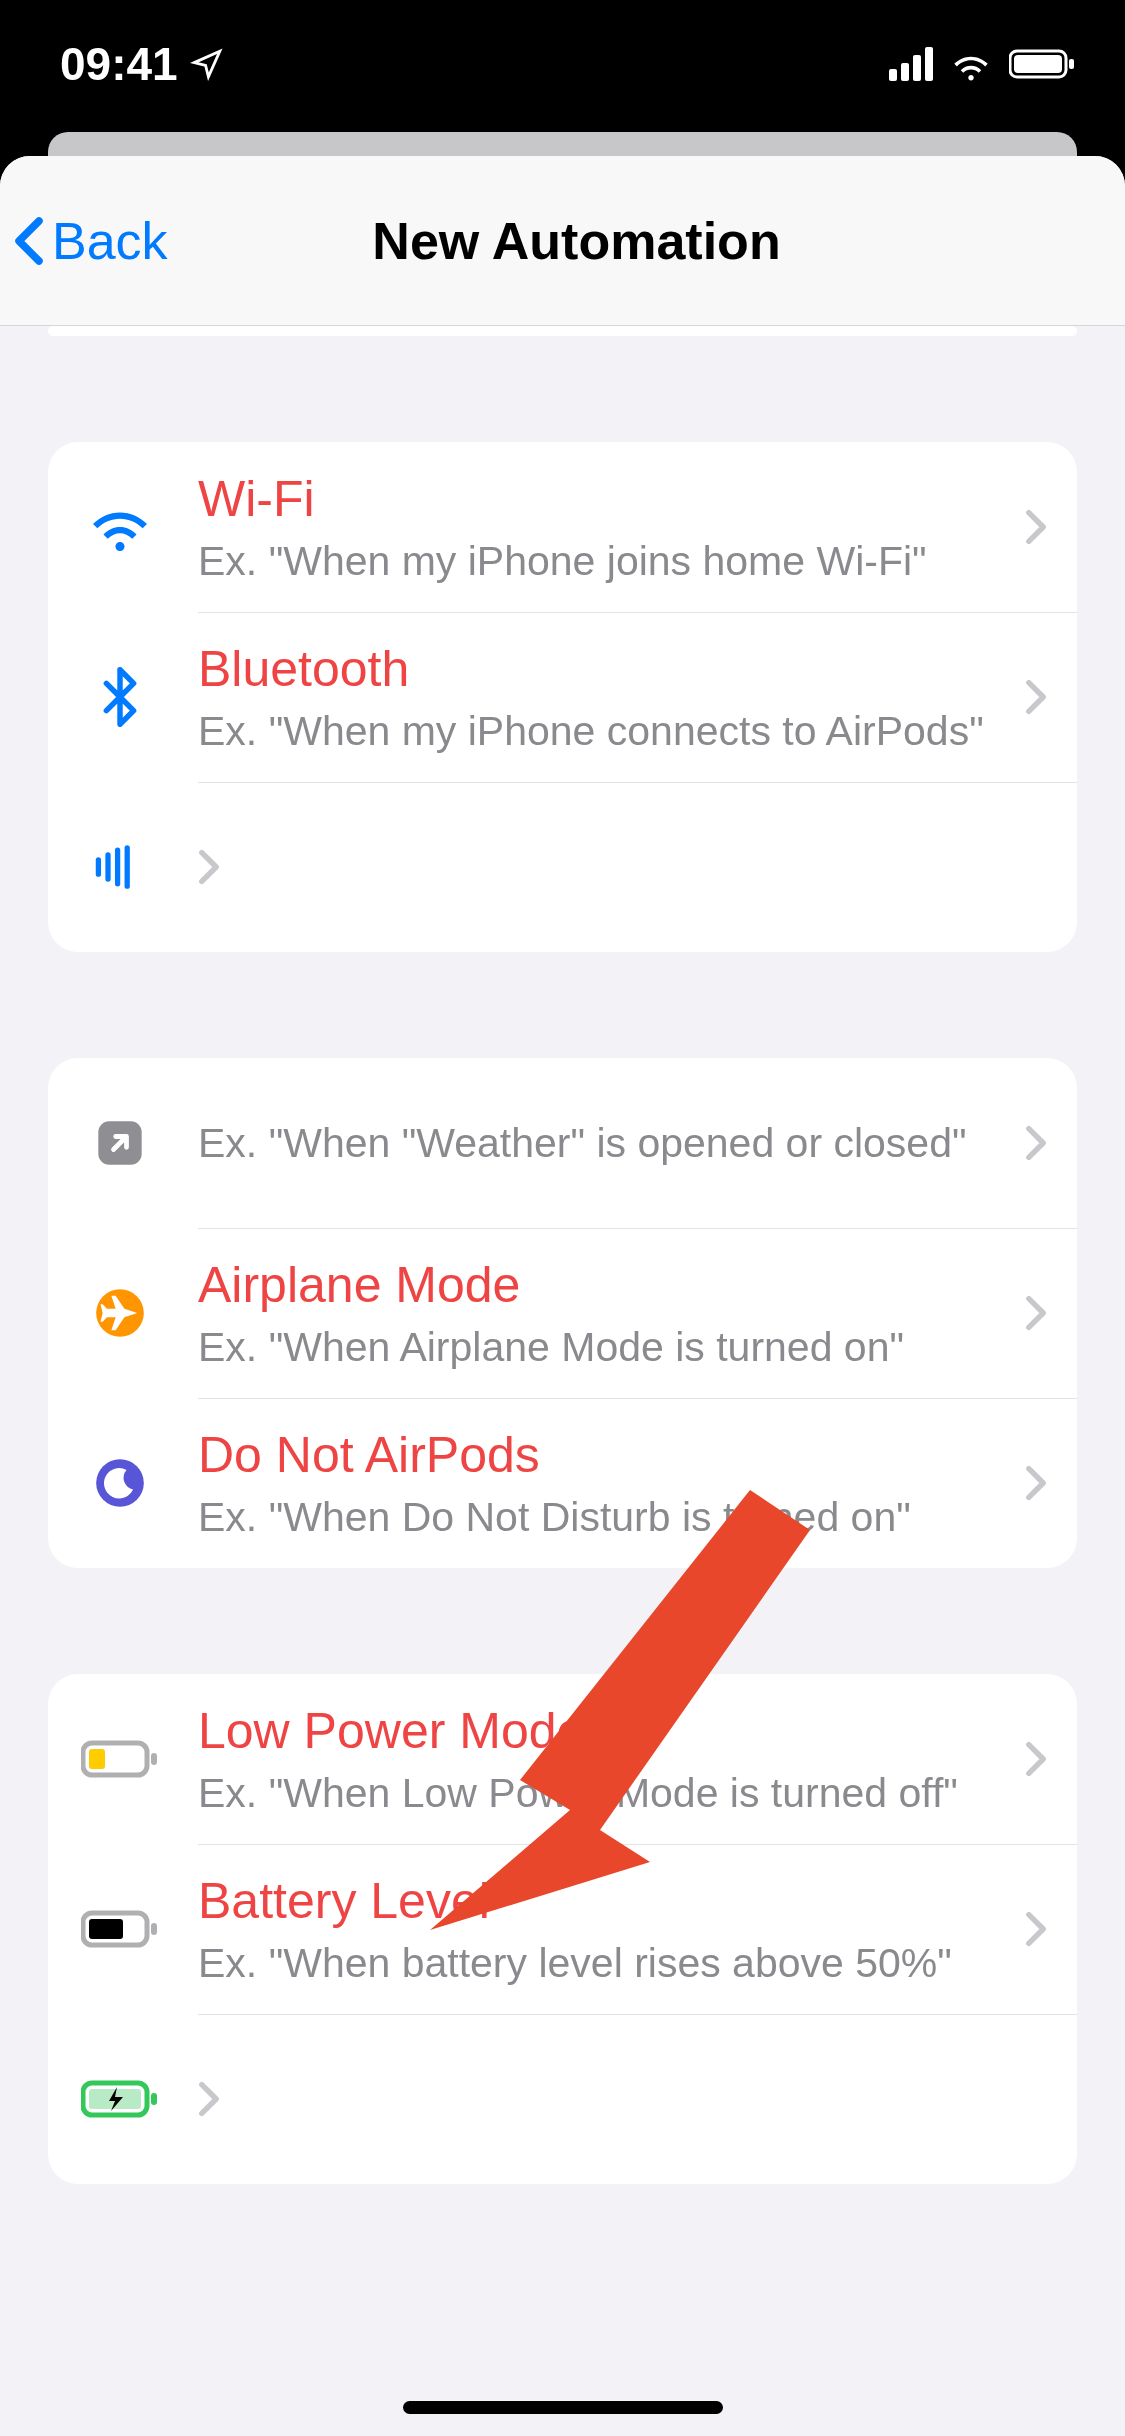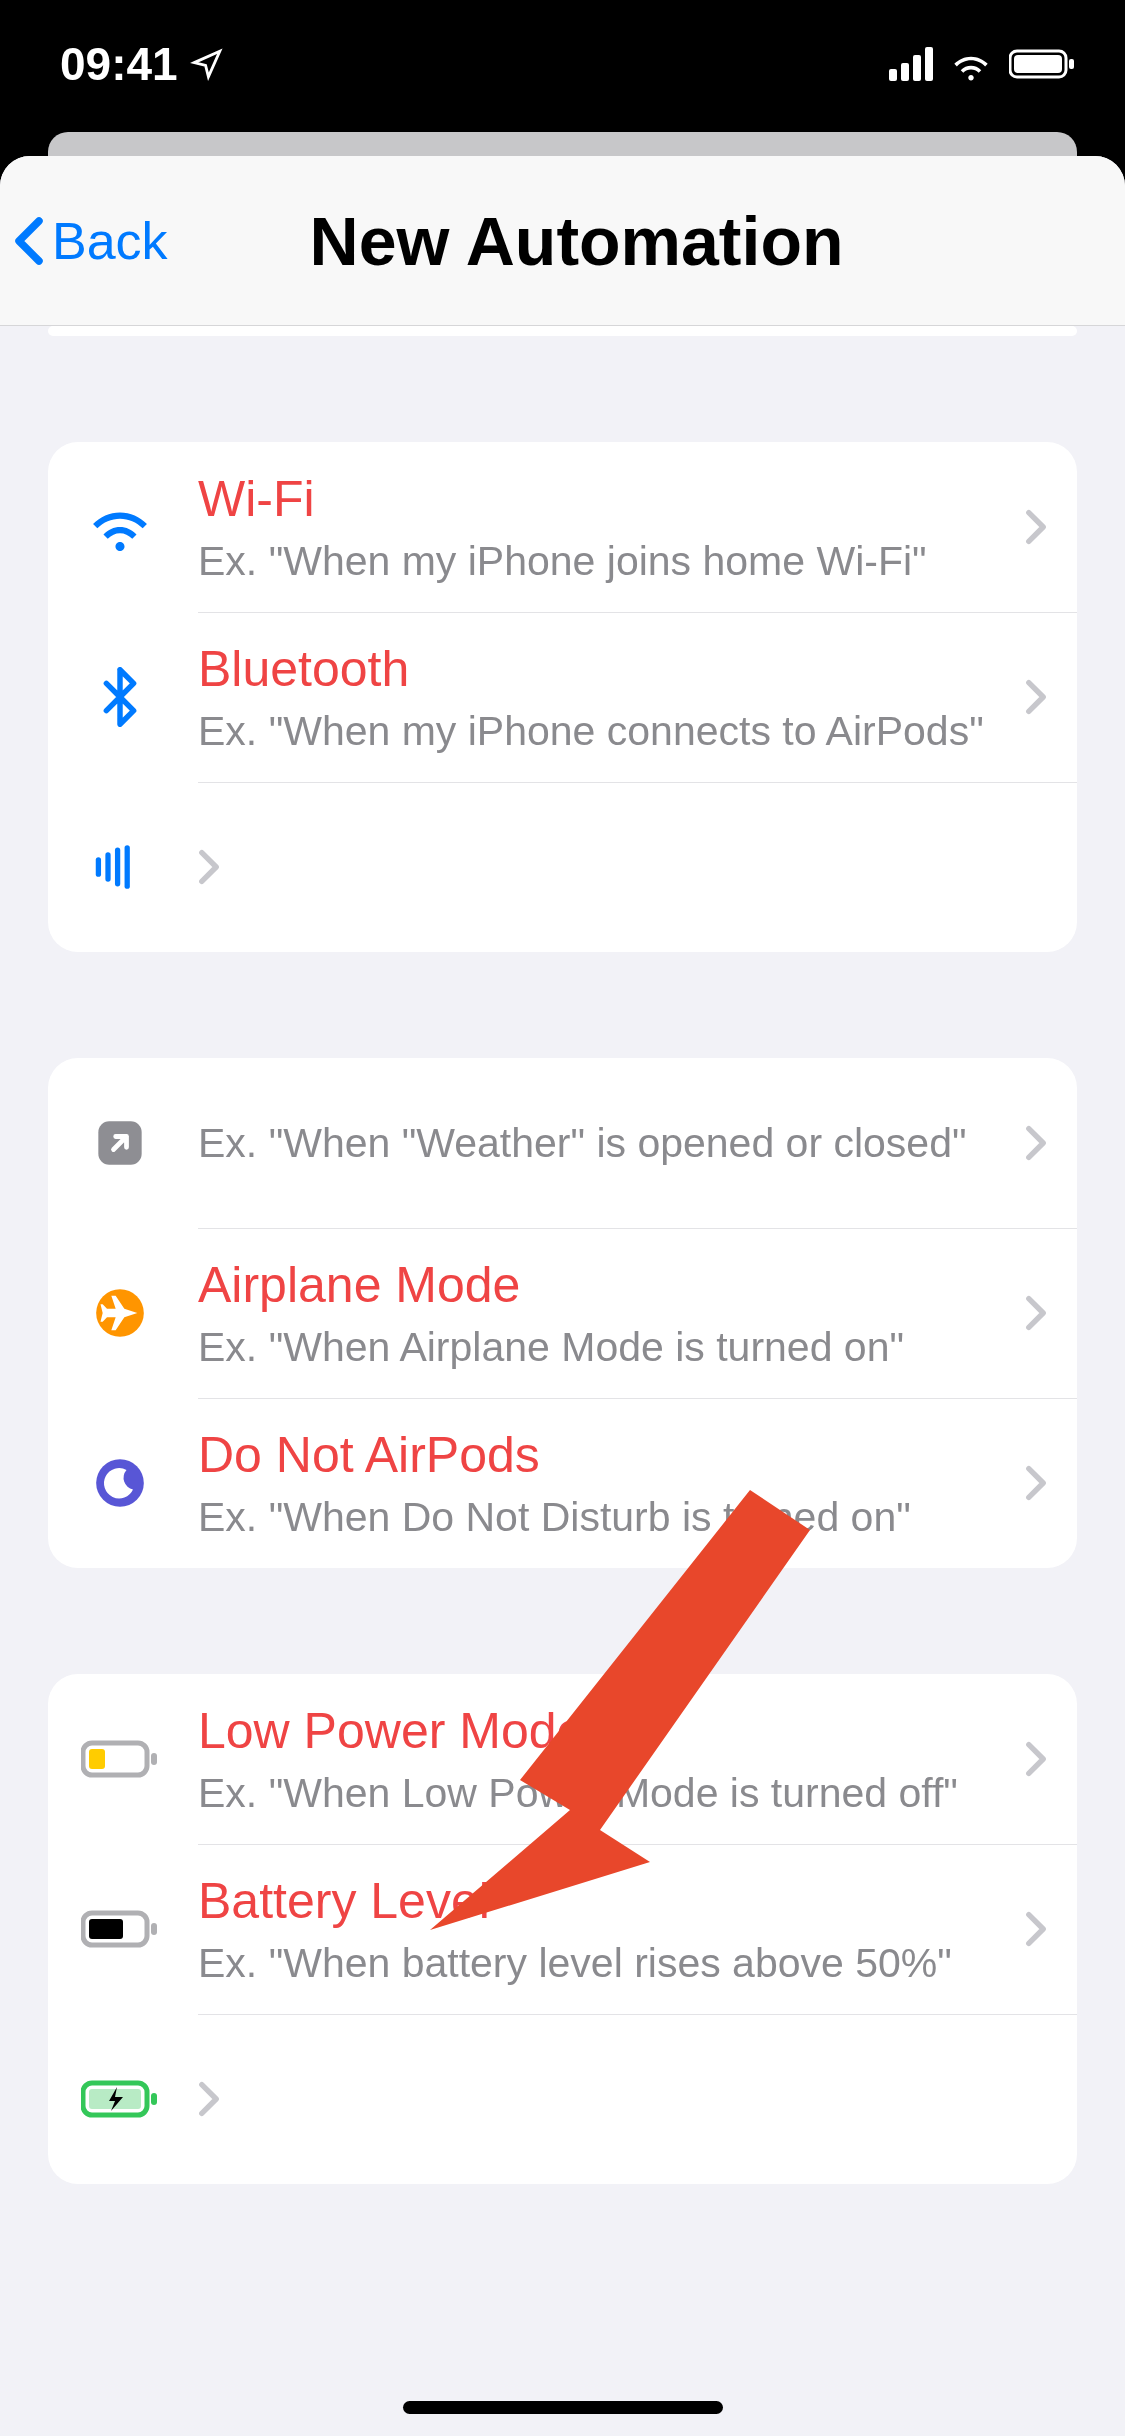--- a/index.html
+++ b/index.html
@@ -12,21 +12,21 @@
   .signal-bars { display: flex; align-items: flex-end; gap: 4px; }
   .signal-bars span { width: 8px; background: #fff; border-radius: 2px; }
   .signal-bars span:nth-child(1){height:12px;} .signal-bars span:nth-child(2){height:18px;}
   .signal-bars span:nth-child(3){height:26px;} .signal-bars span:nth-child(4){height:34px;}
 
   .sheet-back { position:absolute; top:132px; left:48px; right:48px; height:40px; background:#c7c7c9; border-radius:20px 20px 0 0; }
   .sheet { position:absolute; top:156px; left:0; right:0; bottom:0; background:#f2f2f7; border-radius:30px 30px 0 0; overflow:hidden; }
 
   .nav { height:170px; background:#f8f8f8; border-bottom:1px solid #d6d6d8; display:flex; align-items:center; position:relative; }
   .back-btn { display:flex; align-items:center; gap:6px; color:#007aff; font-size:52px; padding-left:12px; }
-  .nav-title { position:absolute; left:0; right:0; text-align:center; font-size:68px; font-weight:600; color:#000; pointer-events:none;padding-left:28px; }
+  .nav-title { position:absolute; left:0; right:0; text-align:center; font-size:52px; font-weight:600; color:#000; pointer-events:none;padding-left:28px; }
 
   .scroll { padding:0 48px 120px 48px; }
 
   .partial-group { background:#fff; border-radius:30px; margin-top:0; overflow:hidden; }
   .partial-clip { height:10px; overflow:hidden; color:#000; font-size:40px; padding-left:150px; }
 
   .group { background:#fff; border-radius:30px; margin-top:106px; overflow:hidden; }
   .row { display:flex; align-items:center; min-height:170px; padding:26px 30px 26px 24px; position:relative; }
   .row + .row::before { content:""; position:absolute; top:0; left:150px; right:0; height:1px; background:#e3e3e6; }
   .row-icon { width:96px; display:flex; align-items:center; justify-content:center; flex-shrink:0; margin-right:30px; }

